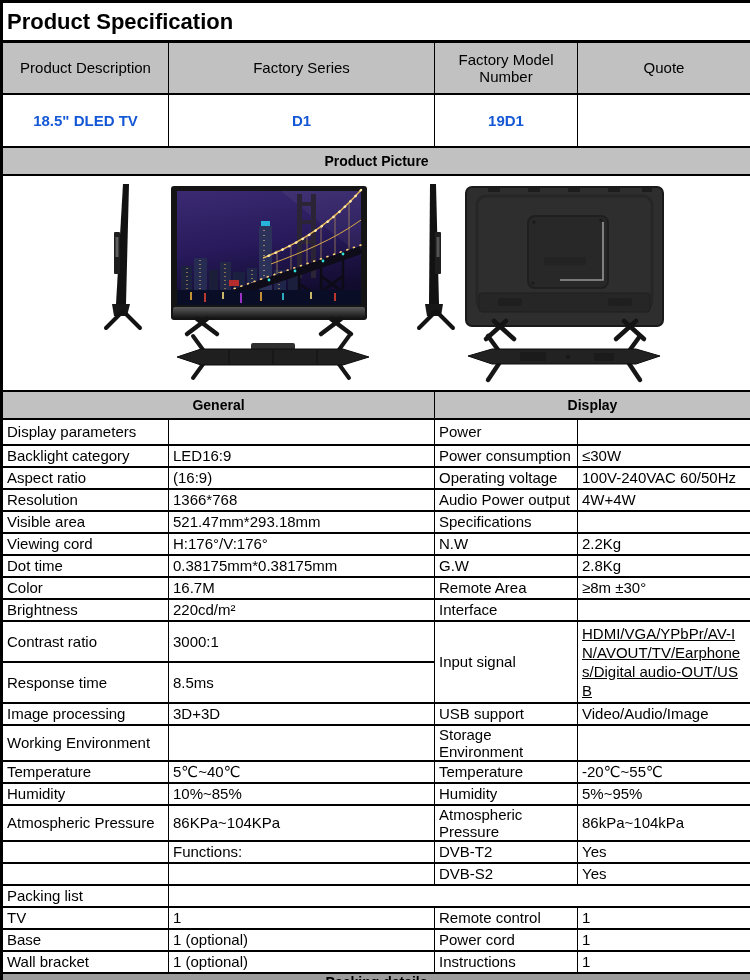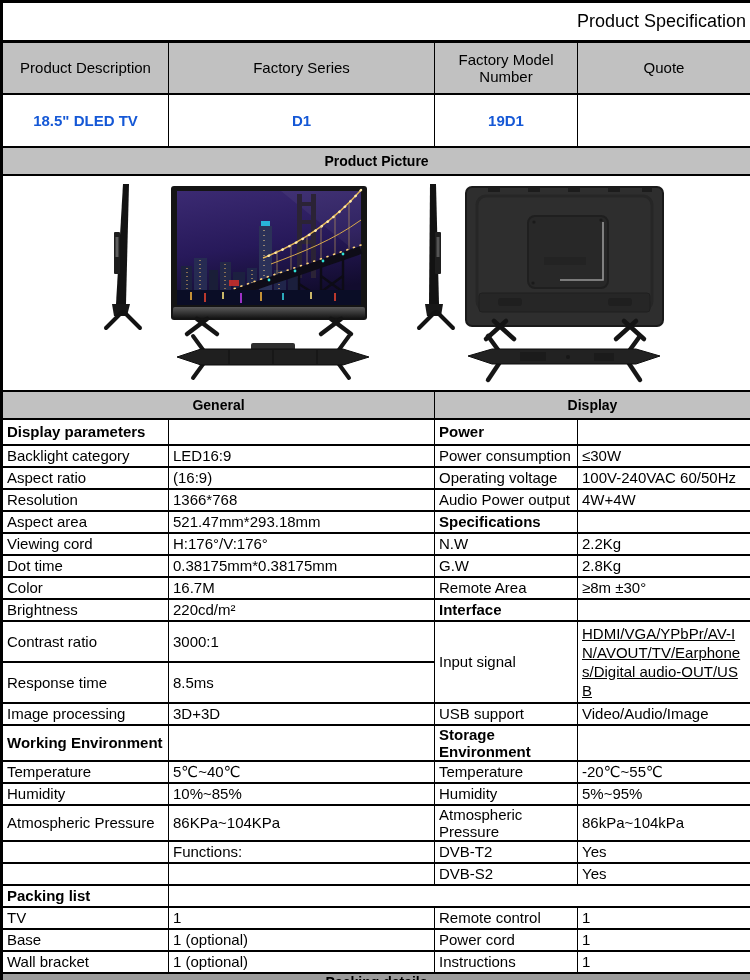--- a/index.html
+++ b/index.html
@@ -3,28 +3,28 @@
 <meta charset="utf-8">
 <style>
   * { box-sizing: border-box; }
   html,body { margin:0; padding:0; background:#fff; }
   body { font-family:"Liberation Sans","DejaVu Sans",sans-serif; color:#000; width:750px; }
   table { border-collapse:collapse; width:750px; table-layout:fixed; }
   td { border-top:2px solid #000; border-bottom:2px solid #000;
        border-left:1px solid #000; border-right:1px solid #000;
        font-size:15px; padding:0 4px; height:22px; overflow:hidden; vertical-align:middle; }
   table { border:3px solid #000; }
-  .title-row td { height:40px; font-size:18px; font-weight:normal; text-align:right; border-bottom:3px solid #000; }
+  .title-row td { height:40px; font-size:22px; font-weight:bold; text-align:left; border-bottom:3px solid #000; }
   .top-head td { height:52px; font-weight:normal; text-align:center; background:#c1c1c1; }
   .top-val td { height:53px; font-weight:bold; text-align:center; color:#1558d6; }
   .band td { height:28px; font-size:14px; font-weight:bold; text-align:center; background:#c1c1c1; }
   .pic-row td { padding:0; height:214px; background:#fff; }
   tr.h26 td { height:26px; }
   tr.h31 td { height:31px;margin-top:40px; }
-  .b { font-weight:bold; }
+  .b { font-weight:normal; }
   .wrap { word-break:break-all; line-height:19px; padding:2px 4px;text-decoration:underline; }
   .pack-band td { height:16px; font-size:14px; font-weight:600; text-align:center; background:#9b9b9b; }
   svg { display:block; }
 </style>
 </head>
 <body>
 
 <table>
   <colgroup>
       <col style="width:167px">
@@ -244,21 +244,21 @@
     <td>Operating voltage</td>
     <td>100V-240VAC 60/50Hz</td>
   </tr>
   <tr>
     <td>Resolution</td>
     <td>1366*768</td>
     <td>Audio Power output</td>
     <td>4W+4W</td>
   </tr>
   <tr>
-    <td>Aspect area</td>
+    <td>Visible area</td>
     <td>521.47mm*293.18mm</td>
     <td class="b">Specifications</td>
     <td></td>
   </tr>
   <tr>
     <td>Viewing cord</td>
     <td>H:176°/V:176°</td>
     <td>N.W</td>
     <td>2.2Kg</td>
   </tr>

